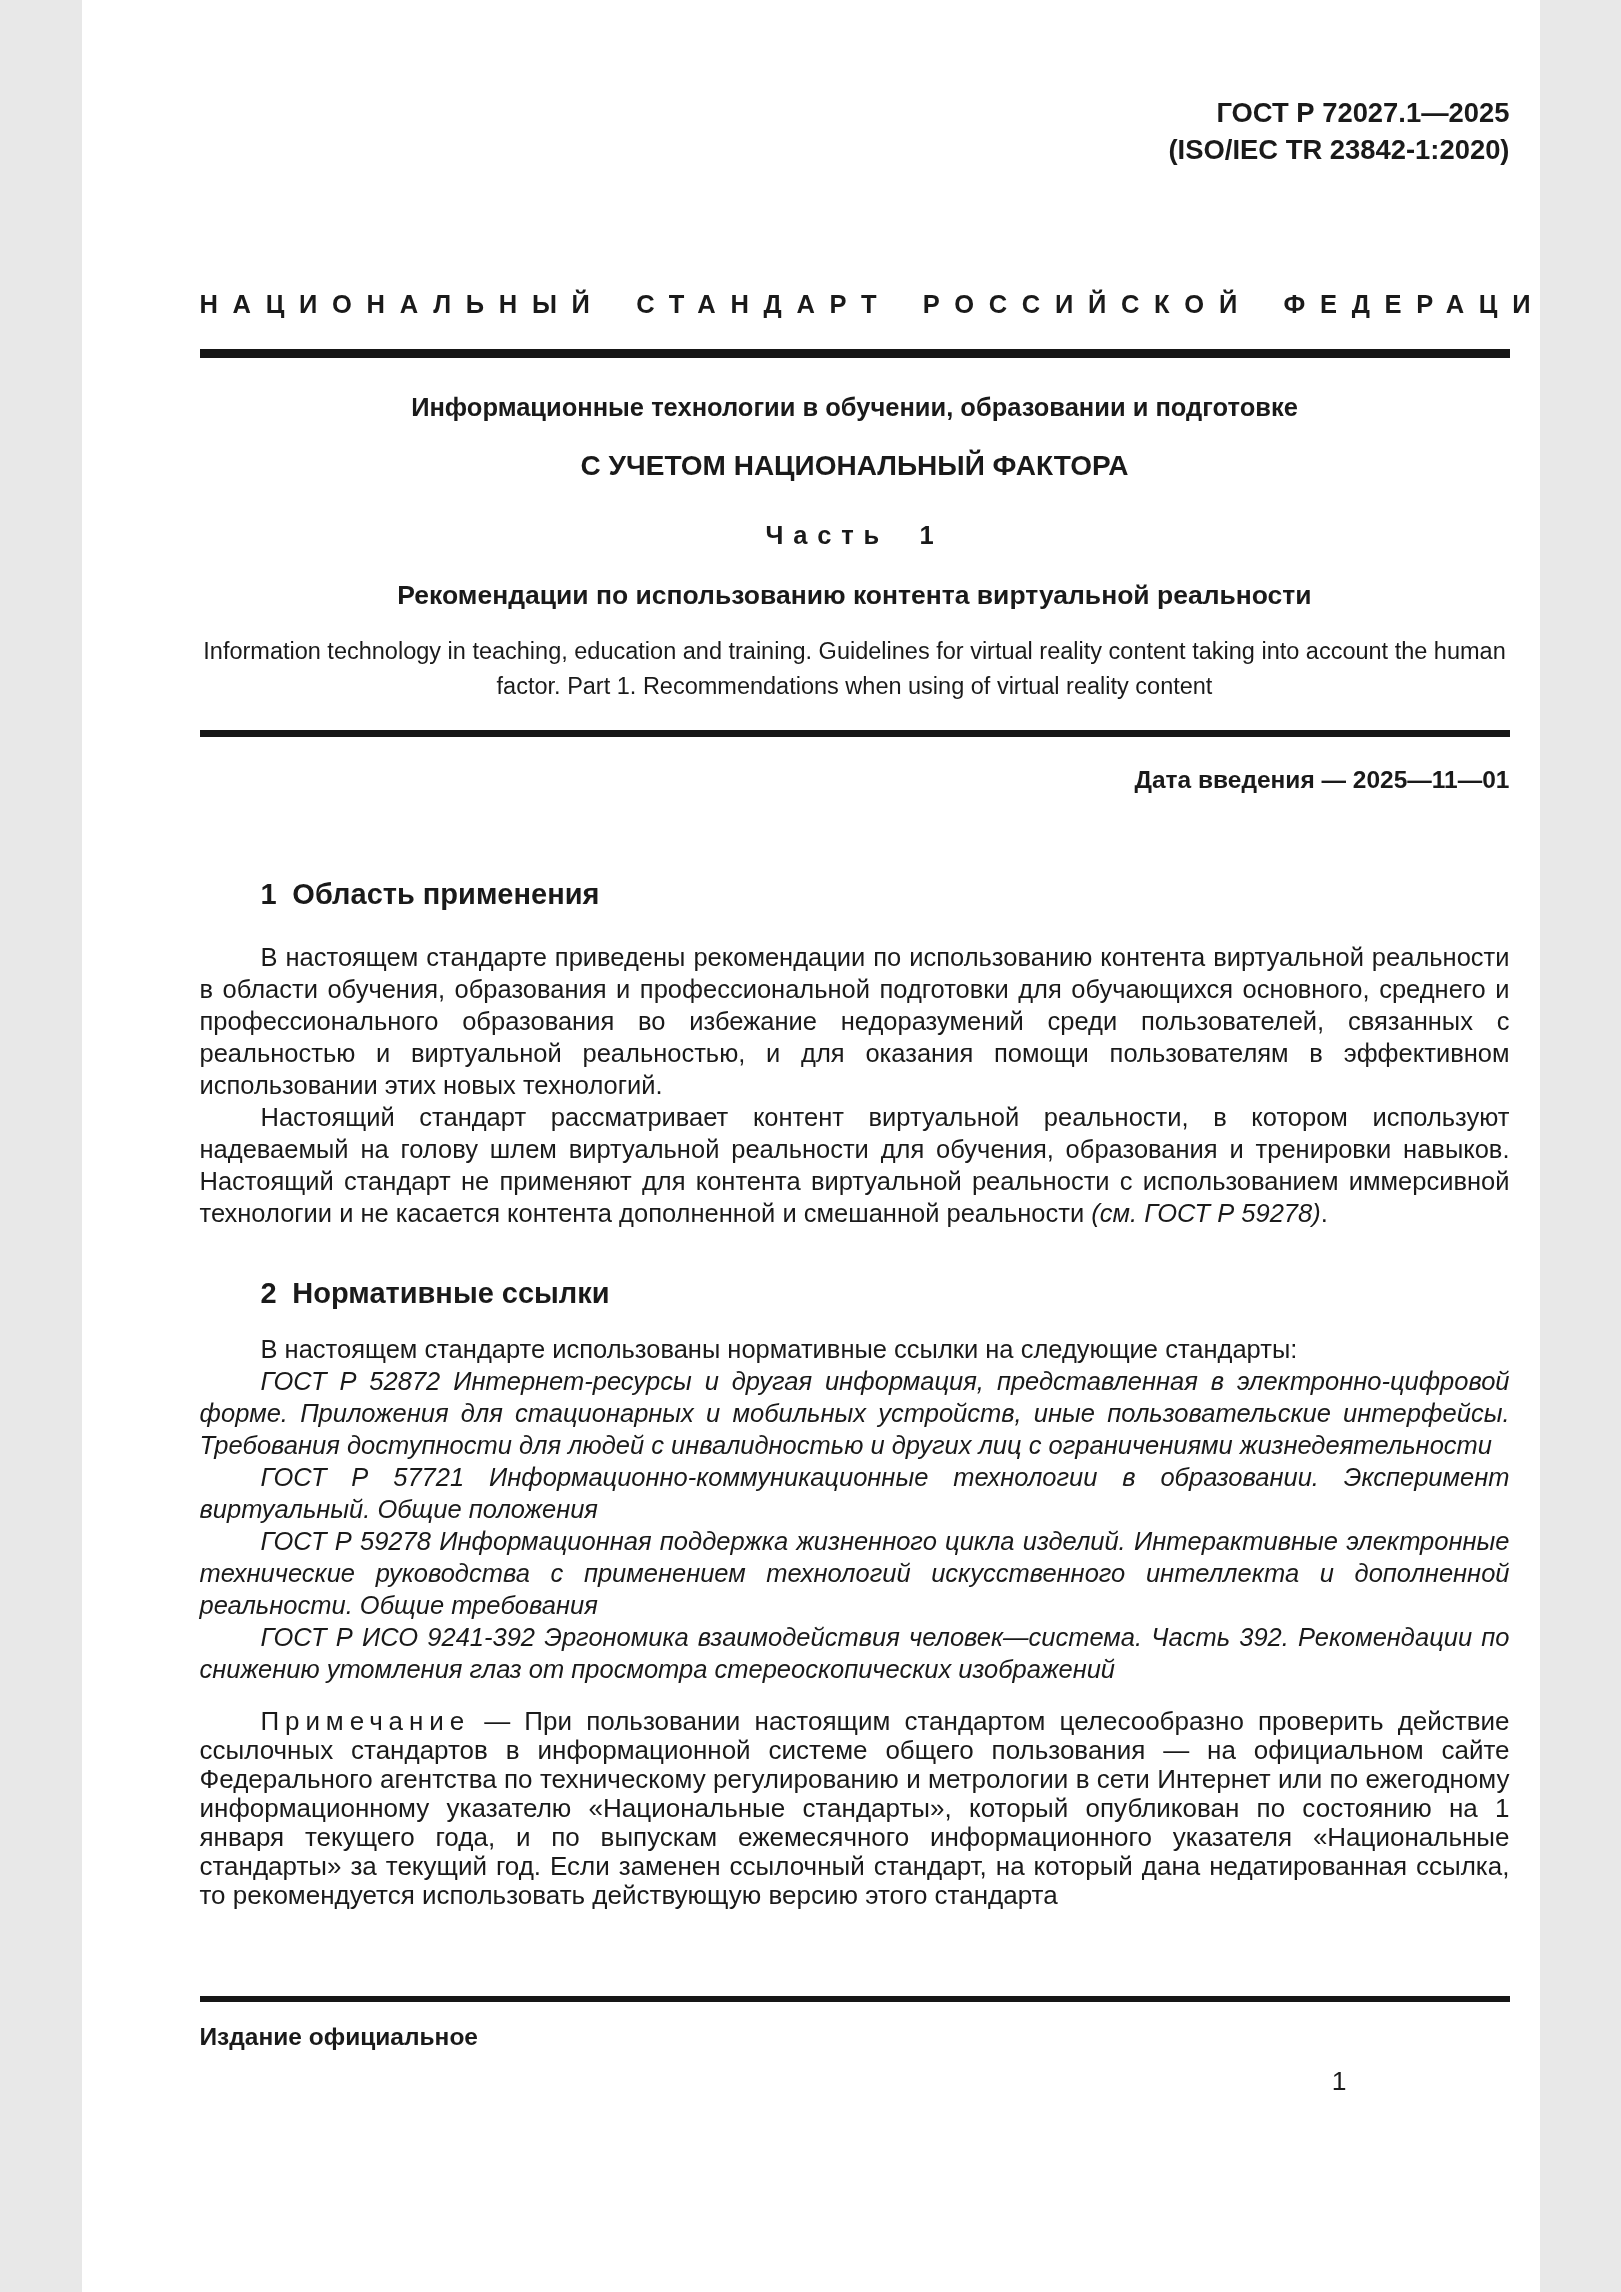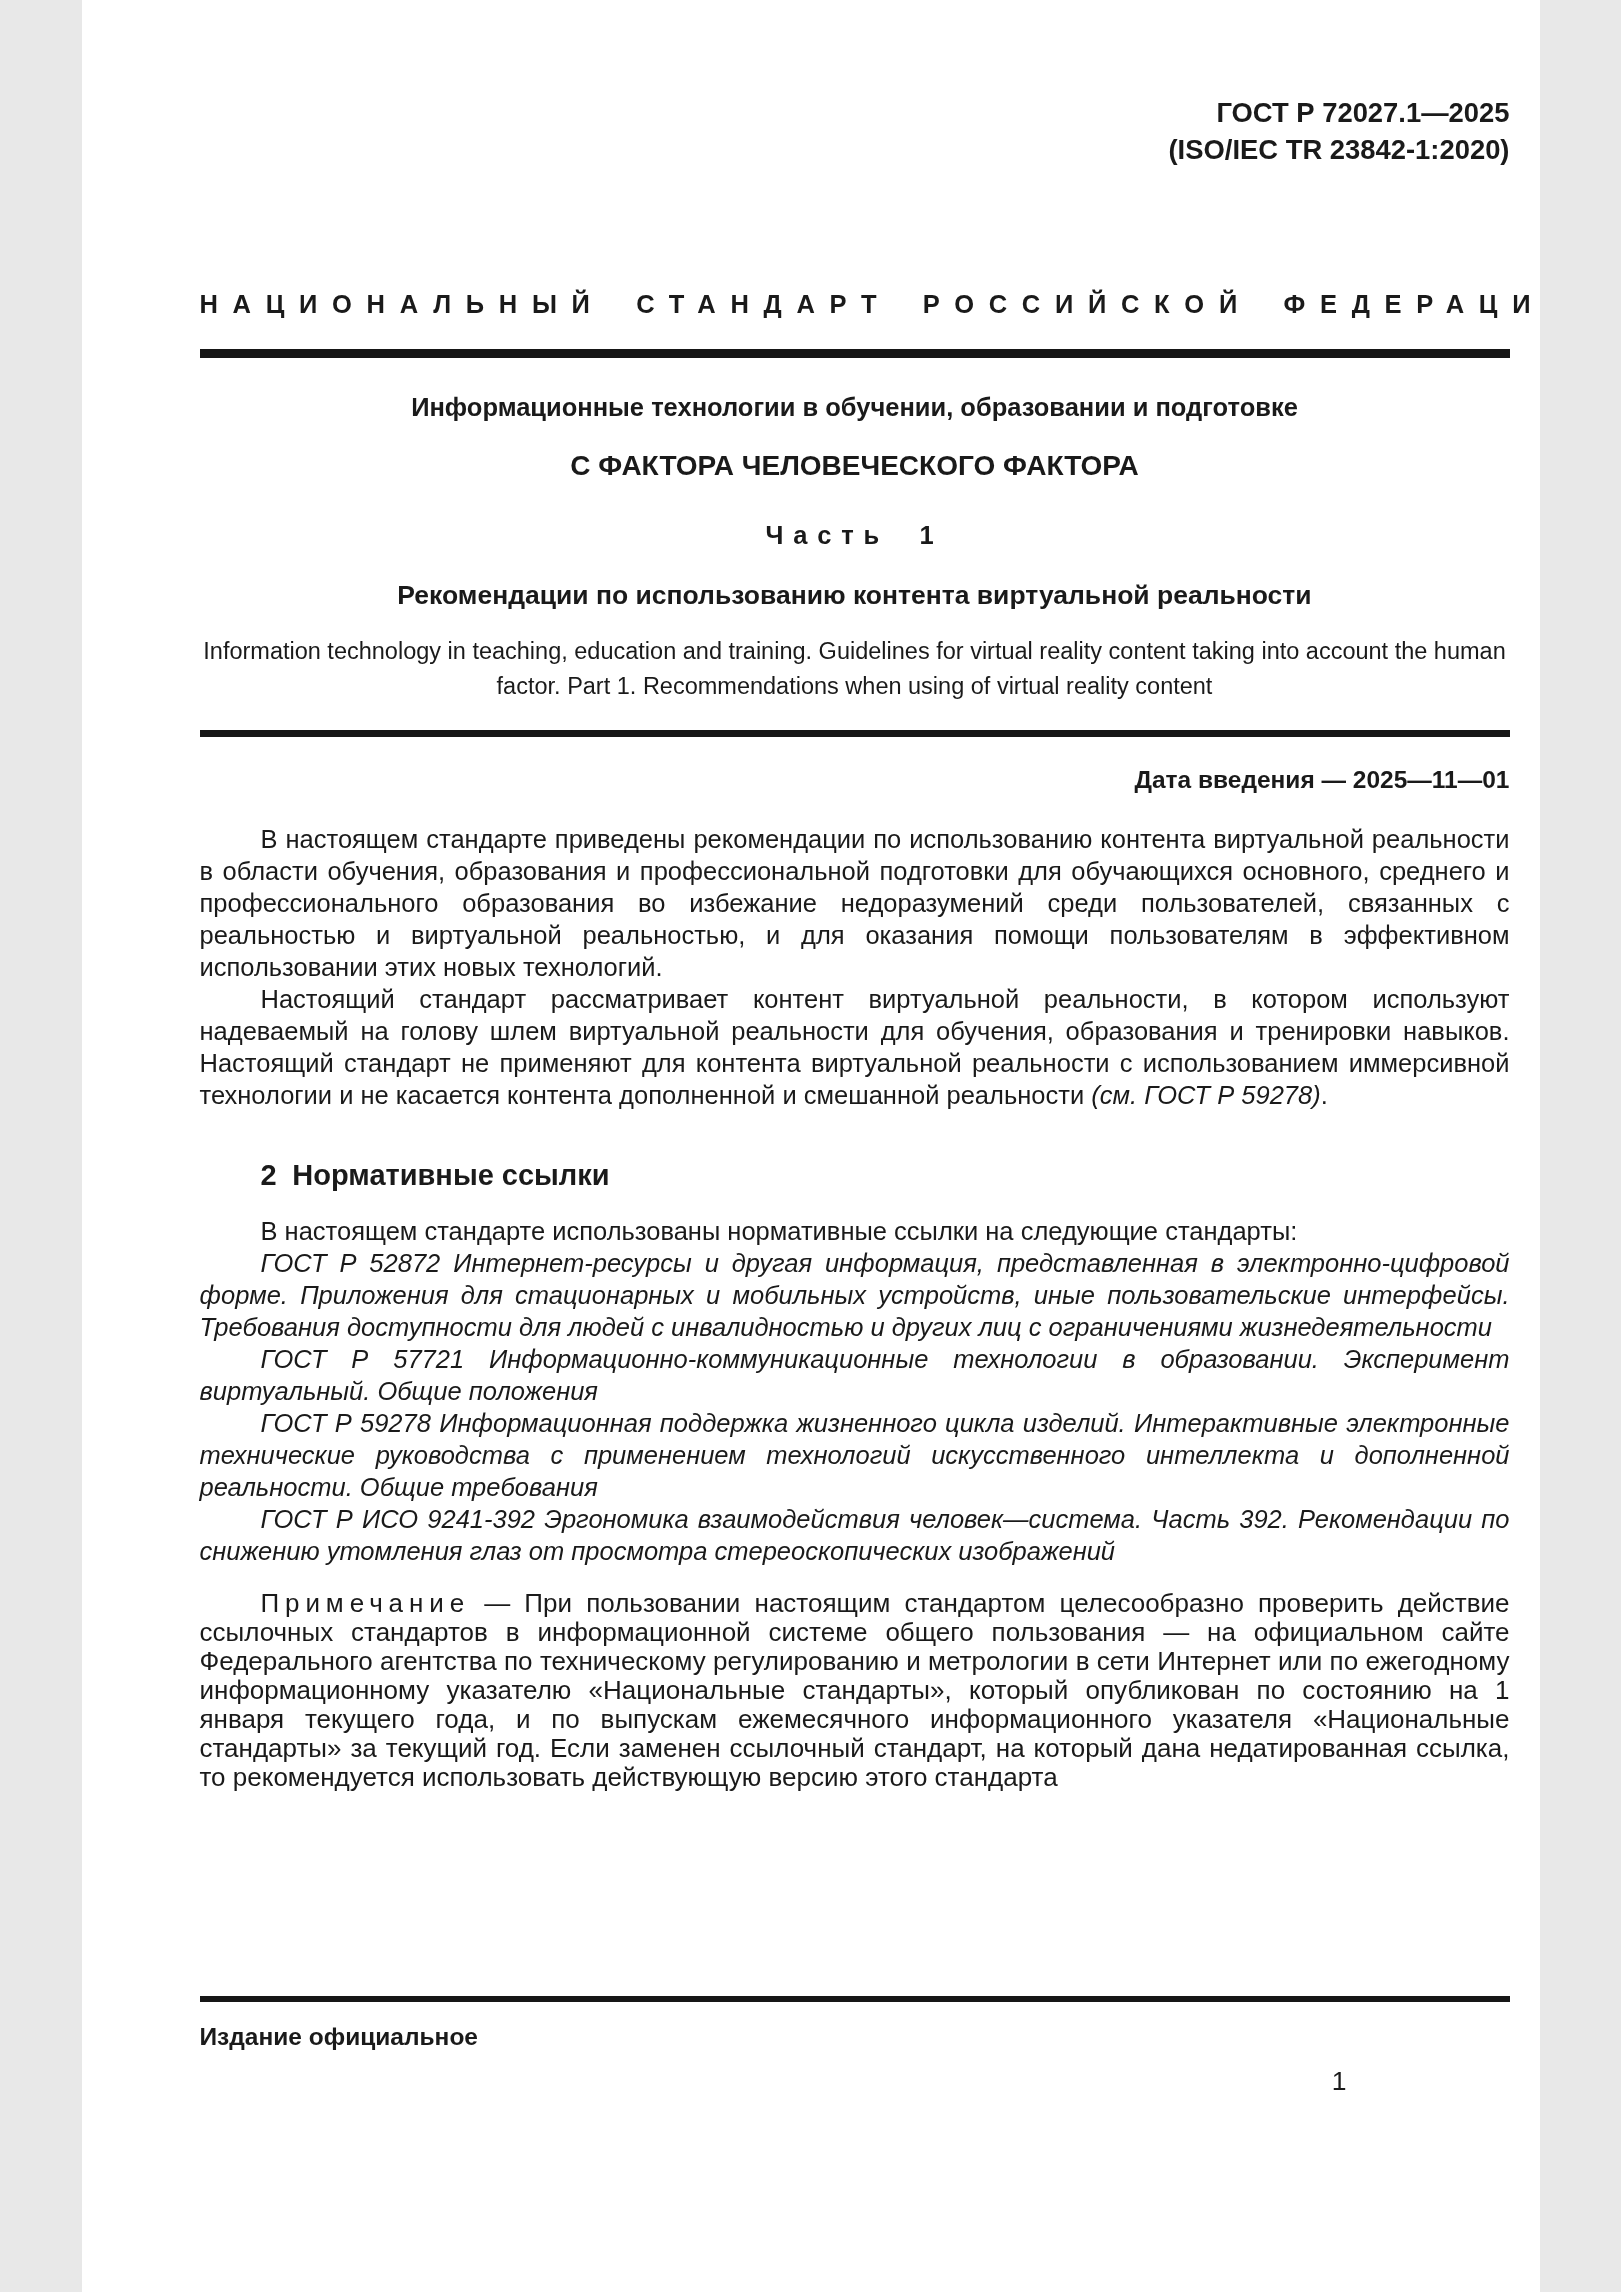--- a/index.html
+++ b/index.html
@@ -160,33 +160,34 @@
       <div>(ISO/IEC TR 23842-1:2020)</div>
     </div>
 
     <div class="banner">НАЦИОНАЛЬНЫЙ СТАНДАРТ РОССИЙСКОЙ ФЕДЕРАЦИИ</div>
 
     <div class="rule-thick"></div>
 
     <div class="subject">Информационные технологии в обучении, образовании и подготовке</div>
 
     <div class="main-title">
-      <div>С ФАКТОРА ЧЕЛОВЕЧЕСКОГО ФАКТОРА</div>
+      <div>С УЧЕТОМ НАЦИОНАЛЬНЫЙ ФАКТОРА</div>
     </div>
 
     <div class="part">Часть 1</div>
 
     <div class="subtitle">Рекомендации по использованию контента виртуальной реальности</div>
 
     <div class="title-en">Information technology in teaching, education and training. Guidelines for virtual reality content taking into account the human factor. Part 1. Recommendations when using of virtual reality content</div>
 
     <div class="rule-thick2"></div>
 
     <div class="effective-date">Дата введения — 2025—11—01</div>
 
+    <h2 class="section-heading h1-head"><span class="heading-number">1</span><span>Область применения</span></h2>
 
     <p class="body-par first-par">В настоящем стандарте приведены рекомендации по использованию контента виртуальной реальности в области обучения, образования и профессиональной подготовки для обучающихся основного, среднего и профессионального образования во избежание недоразумений среди пользователей, связанных с реальностью и виртуальной реальностью, и для оказания помощи пользователям в эффективном использовании этих новых технологий.</p>
 
     <p class="body-par"><span>Настоящий стандарт рассматривает контент виртуальной реальности, в котором используют надеваемый на голову шлем виртуальной реальности для обучения, образования и тренировки навыков. Настоящий стандарт не применяют для контента виртуальной реальности с использованием иммерсивной технологии и не касается контента дополненной и смешанной реальности </span><span class="italic">(см. ГОСТ Р 59278)</span><span>.</span></p>
 
     <h2 class="section-heading h2-head"><span class="heading-number">2</span><span>Нормативные ссылки</span></h2>
 
     <p class="body-par intro-par">В настоящем стандарте использованы нормативные ссылки на следующие стандарты:</p>
 
     <p class="body-par ref-par">ГОСТ Р 52872 Интернет-ресурсы и другая информация, представленная в электронно-цифровой форме. Приложения для стационарных и мобильных устройств, иные пользовательские интерфейсы. Требования доступности для людей с инвалидностью и других лиц с ограничениями жизнедеятельности</p>

